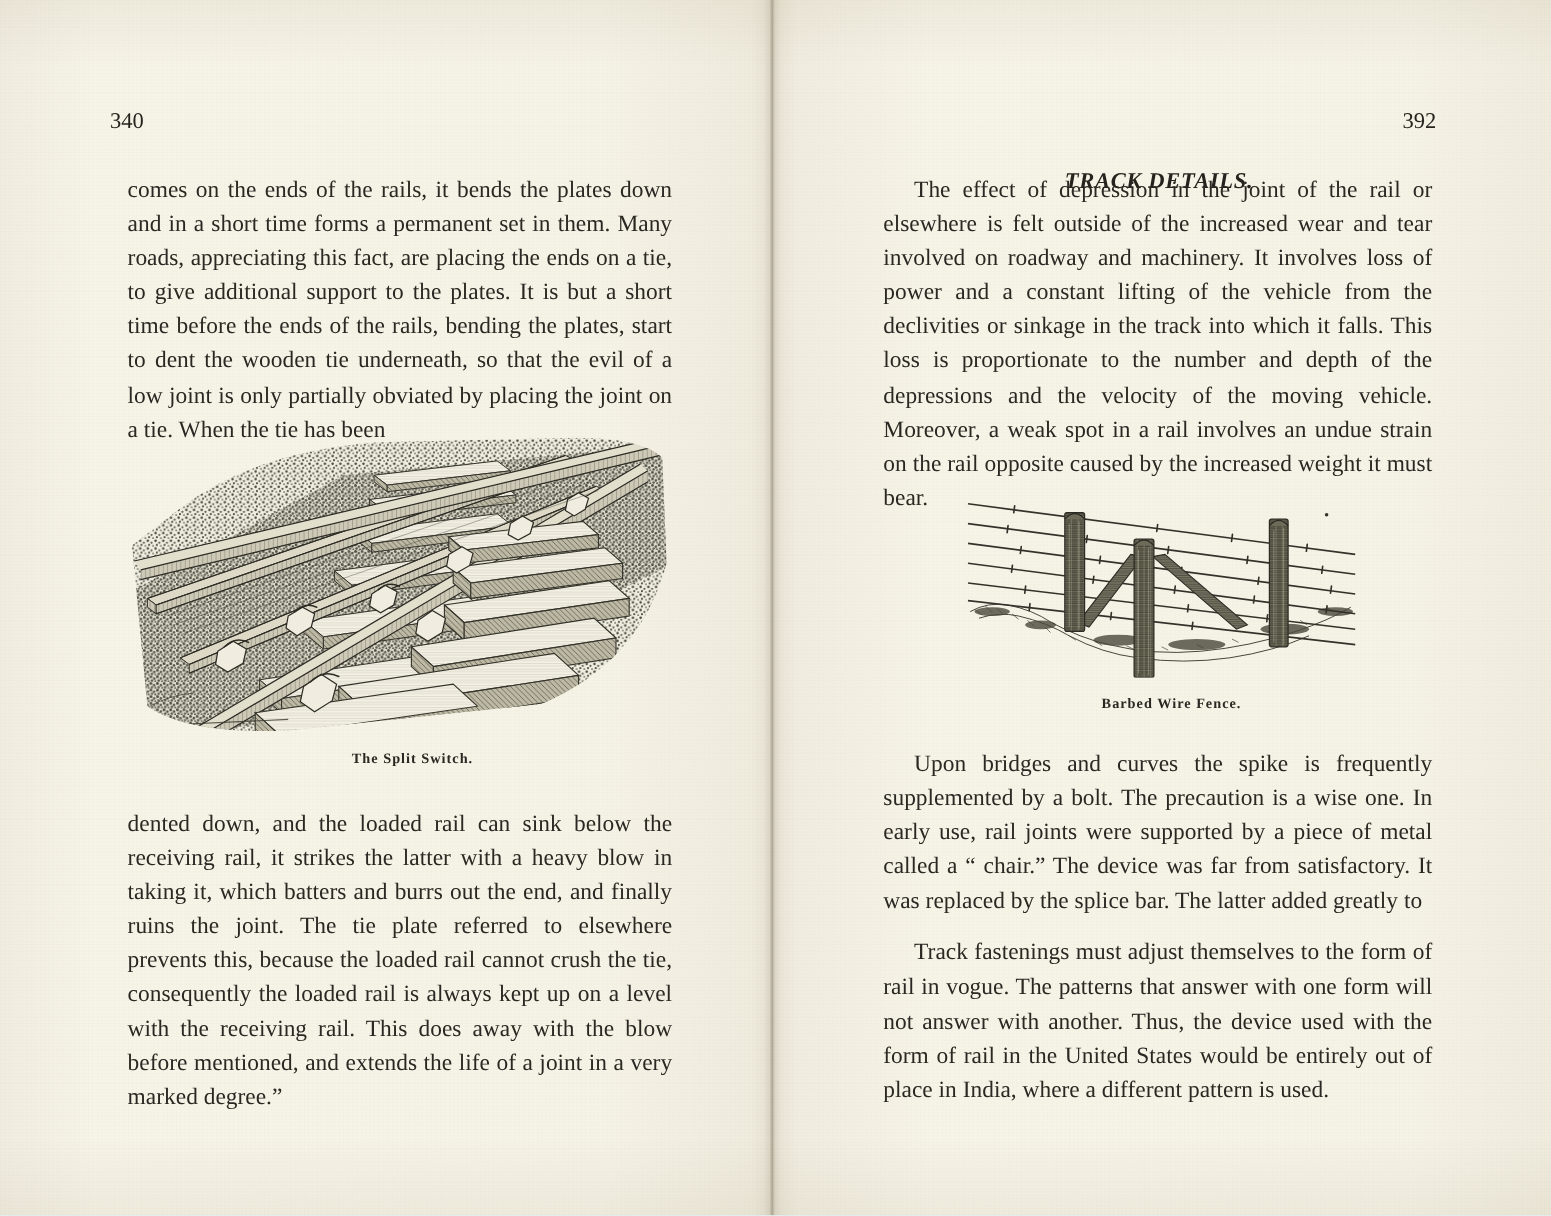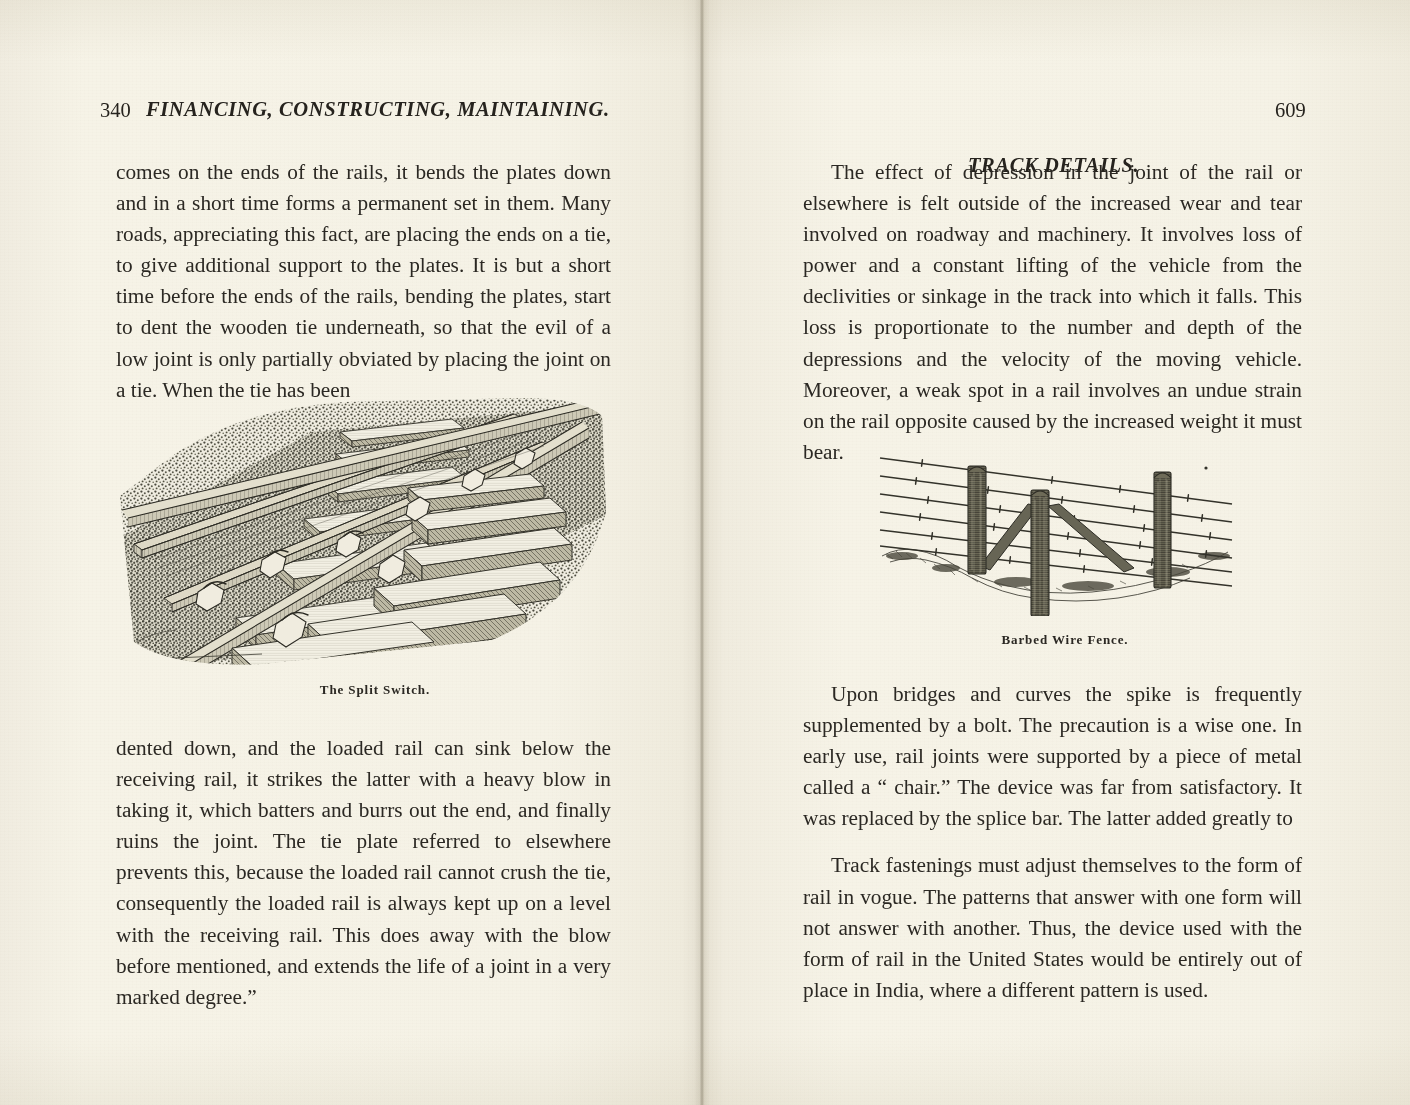--- a/index.html
+++ b/index.html
@@ -137,21 +137,20 @@
 
   <div class="paper-base"></div>
   <div class="leaf left"></div>
   <div class="leaf right"></div>
   <div class="paper-grain"></div>
   <div class="gutter"></div>
   <div class="edge-shade-top"></div>
   <div class="edge-shade-bottom"></div>
 
   <div class="folio" id="folio-left">340</div>
-  <div class="runhead" id="runhead-left">FINANCING, CONSTRUCTING, MAINTAINING.</div>
 
   <div class="col" id="col-left-a">
     <p>comes on the ends of the rails, it bends the plates down and in a short time forms a permanent set in them.  Many roads, appreciating this fact, are placing the ends on a tie, to give additional support to the plates.  It is but a short time before the ends of the rails, bending the plates, start to dent the wooden tie underneath, so that the evil of a low joint is only partially obviated by placing the joint on a tie.  When the tie has been</p>
   </div>
 
   <div class="figure" id="fig-split-switch">
     <svg viewBox="0 0 500 280" preserveAspectRatio="none" aria-hidden="true">
       <defs>
 
         <pattern id="ballast" width="7" height="7" patternUnits="userSpaceOnUse">
@@ -317,21 +316,21 @@
     </svg>
   </div>
 
   <div class="caption" id="caption-split-switch">The Split Switch.</div>
 
   <div class="col" id="col-left-b">
     <p>dented down, and the loaded rail can sink below the receiving rail, it strikes the latter with a heavy blow in taking it, which batters and burrs out the end, and finally ruins the joint.  The tie plate referred to elsewhere prevents this, because the loaded rail cannot crush the tie, consequently the loaded rail is always kept up on a level with the receiving rail.   This does away with the blow before mentioned, and extends the life of a joint in a very marked degree.”</p>
   </div>
 
   <div class="runhead" id="runhead-right">TRACK DETAILS.</div>
-  <div class="folio" id="folio-right">609</div>
+  <div class="folio" id="folio-right">392</div>
 
   <div class="col" id="col-right-a">
     <p class="indent">The effect of depression in the joint of the rail or elsewhere is felt outside of the increased wear and tear involved on roadway and machinery. It involves loss of power and a constant lifting of the vehicle from the declivities or sinkage in the track into which it falls.  This loss is proportionate to the number and depth of the depressions and the velocity of the moving vehicle. Moreover, a weak spot in a rail involves an undue strain on the rail opposite caused by the increased weight it must bear.</p>
   </div>
 
   <div class="figure" id="fig-barbed-fence">
     <svg viewBox="0 0 360 170" preserveAspectRatio="none" aria-hidden="true">
       <defs>
         <pattern id="postGrain" width="6" height="4" patternUnits="userSpaceOnUse">
           <rect width="6" height="4" fill="#6e6b58"></rect>

